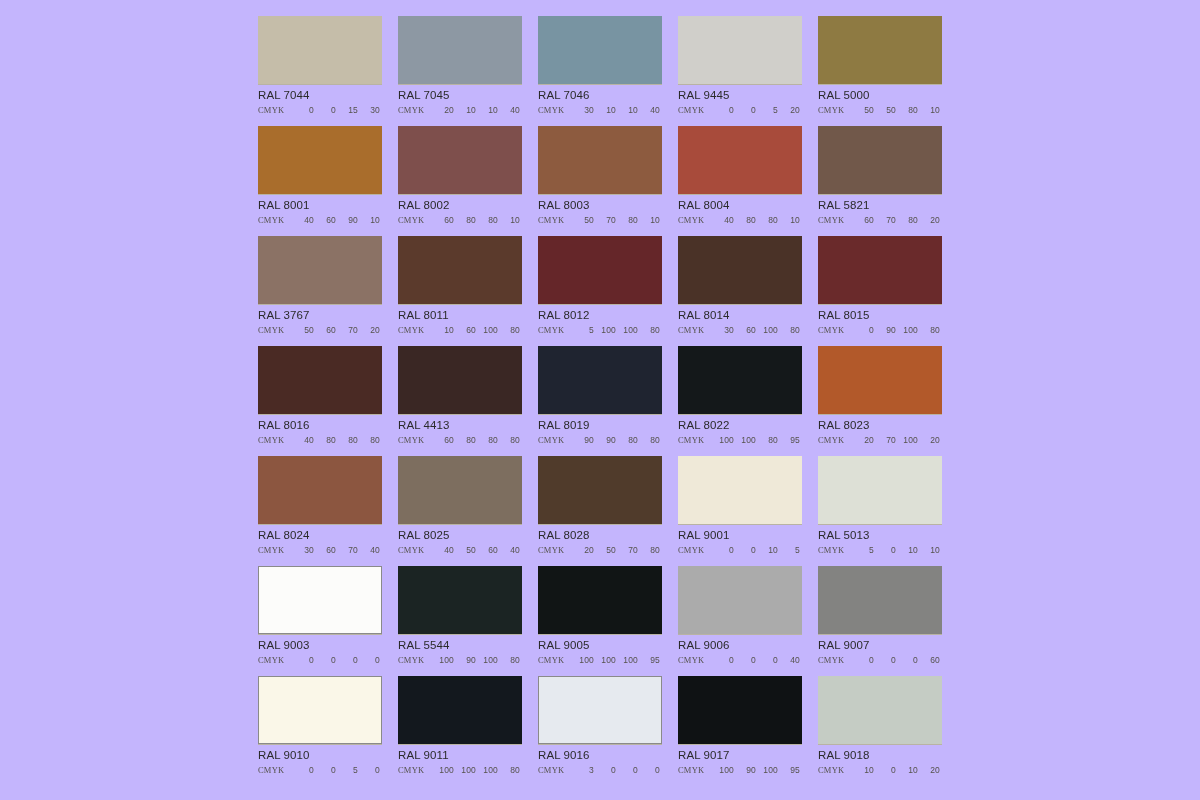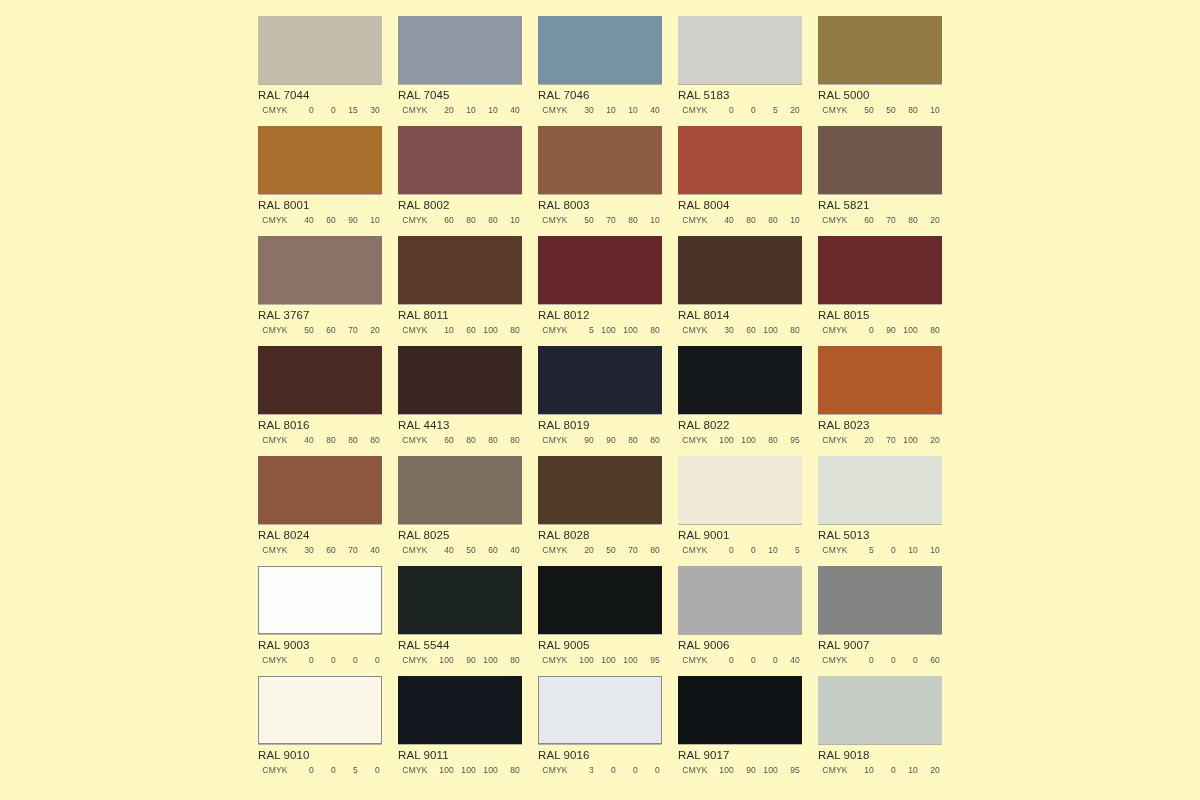--- a/index.html
+++ b/index.html
@@ -15,21 +15,21 @@
     font-family: "Liberation Sans", sans-serif;
     -webkit-font-smoothing: antialiased;
   }
 
   #chart-root {
     position: absolute;
     left: 0;
     top: 0;
     width: 1200px;
     height: 800px;
-    background: #fef9c3;
+    background: #c4b5fd;
   }
 
   .swatch-grid {
     position: absolute;
     left: 258px;
     top: 16px;
     width: 684px;
     display: grid;
     grid-template-columns: repeat(5, 124px);
     column-gap: 16px;
@@ -72,21 +72,22 @@
   .swatch-cmyk {
     margin-top: 3px;
     display: grid;
     grid-template-columns: 34px 22px 22px 22px 22px;
     font-size: 8.5px;
     color: #55524c;
     line-height: 11px;
     letter-spacing: 0.2px;
   }
   .cmyk-label {
-    text-align: center;
+    text-align: left;
+    font-family: Liberation Serif, serif;
   }
   .cmyk-val {
     text-align: right;
   }
 </style>
 </head>
 <body>
 
 <div id="chart-root">
   <div class="swatch-grid">
@@ -122,21 +123,21 @@
           <span class="cmyk-label">CMYK</span>
           <span class="cmyk-val">30</span>
           <span class="cmyk-val">10</span>
           <span class="cmyk-val">10</span>
           <span class="cmyk-val">40</span>
         </div>
       </div>
       <div class="swatch-cell">
         <div class="swatch-chip" style="background: rgb(208, 207, 202);"></div>
         <div class="swatch-rule" style="background: rgb(185, 179, 164);"></div>
-        <div class="swatch-name">RAL 5183</div>
+        <div class="swatch-name">RAL 9445</div>
         <div class="swatch-cmyk">
           <span class="cmyk-label">CMYK</span>
           <span class="cmyk-val">0</span>
           <span class="cmyk-val">0</span>
           <span class="cmyk-val">5</span>
           <span class="cmyk-val">20</span>
         </div>
       </div>
       <div class="swatch-cell">
         <div class="swatch-chip" style="background: rgb(142, 122, 66);"></div>

